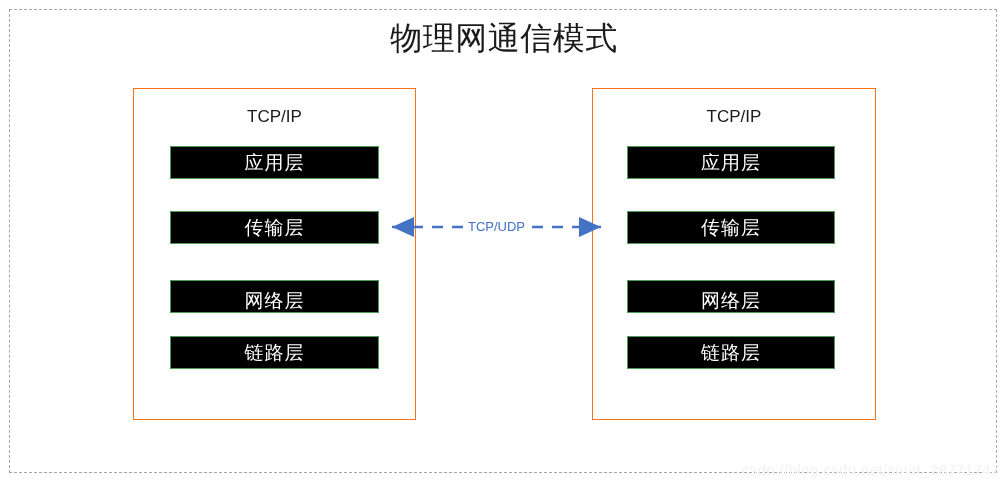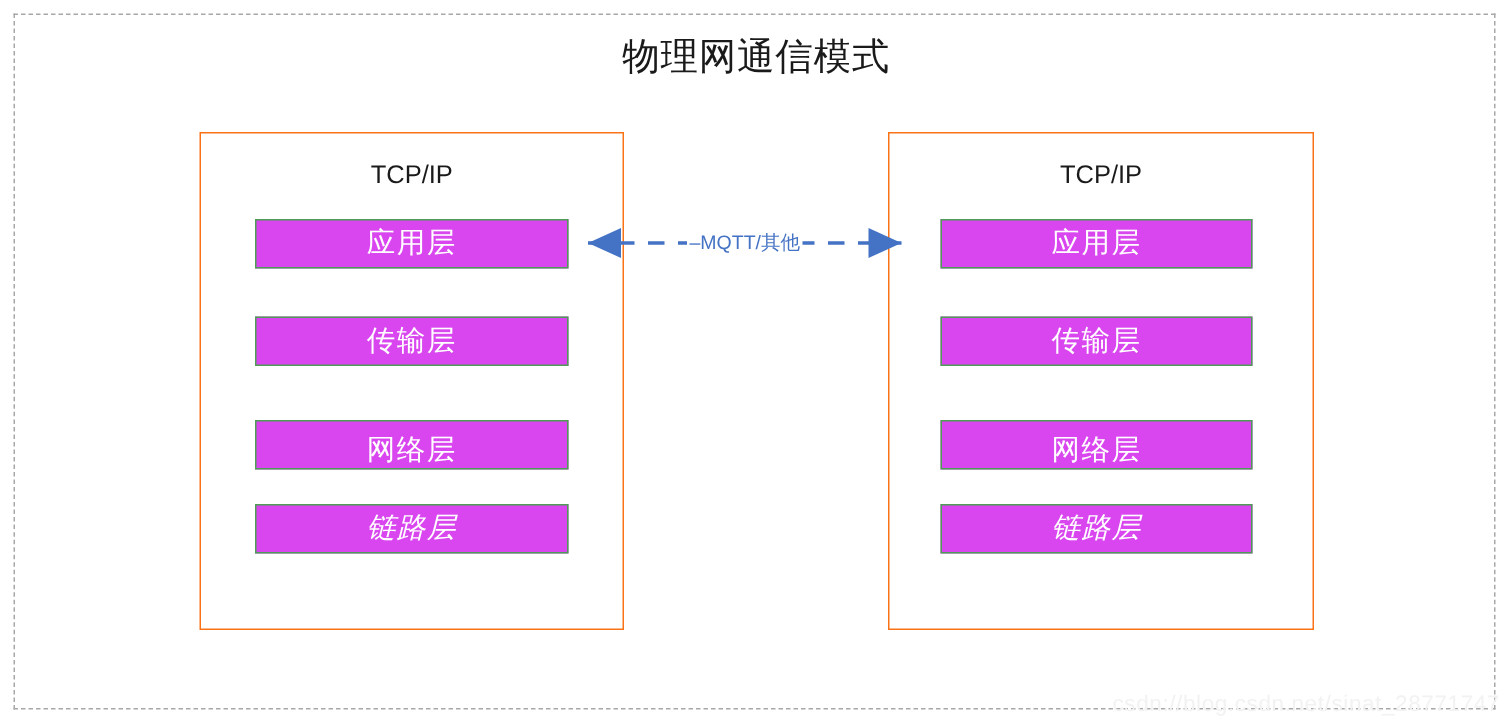--- a/index.html
+++ b/index.html
@@ -28,21 +28,21 @@
     box-sizing: border-box;
     pointer-events: none;
   }
   
   .diagram-title {
     position: absolute;
     left: 0;
     top: 21px;
     width: 1008px;
     text-align: center;
-    font-size: 25px;
+    font-size: 32px;
     color: #1a1a1a;
     letter-spacing: 0.5px;
     line-height: 34px;
     white-space: nowrap;
   }
   
   .stack-panel {
     position: absolute;
     top: 88px;
     height: 332px;
@@ -62,41 +62,41 @@
     font-size: 17px;
     color: #1a1a1a;
     line-height: 24px;
     white-space: nowrap;
   }
 
   
   .layer-box {
     position: absolute;
     height: 33px;
-    background: #d946ef;
+    background: #000000;
     border: 1.5px solid #4e9b56;
     box-sizing: border-box;
     display: flex;
     align-items: center;
     justify-content: center;
   }
   .layer-box .layer-label {
     color: #ffffff;
     font-size: 19px;
     line-height: 22px;
     letter-spacing: 1px;
     white-space: nowrap;
   }
   .stack-panel.left  .layer-box { left: 36px;  width: 209px; }
   .stack-panel.right .layer-box { left: 34px;  width: 208px; }
 
   .layer-box.row0 { top: 57px;  }
   .layer-box.row1 { top: 122px; }
   .layer-box.row2 { top: 191px; align-items: flex-end; }
-  .layer-box.row3 { top: 247px; font-style: italic; }
+  .layer-box.row3 { top: 247px; }
 
   
   .connector {
     position: absolute;
     left: 370px;
     width: 253px;
     height: 34px;
   }
   .connector.c0 { top: 145px; }
   .connector.c1 { top: 210px; }
@@ -172,28 +172,28 @@
       <span class="layer-label">传输层</span>
     </div>
     <div class="layer-box row2">
       <span class="layer-label">网络层</span>
     </div>
     <div class="layer-box row3">
       <span class="layer-label">链路层</span>
     </div>
   </div>
 
-  <div class="connector c0">
+
+  <div class="connector c1">
     <svg width="253" height="34" viewBox="0 0 253 34">
       <line x1="22" y1="17" x2="231" y2="17" stroke="#4472c4" stroke-width="2.4" stroke-dasharray="11 9"></line>
       <polygon points="22,17 44,7 44,27" fill="#4472c4"></polygon>
       <polygon points="231,17 209,7 209,27" fill="#4472c4"></polygon>
     </svg>
     <div class="connector-label">
-      <span>–MQTT/其他</span>
+      <span>TCP/UDP</span>
     </div>
   </div>
-
 
 
   <div class="watermark">csdn://blog.csdn.net/sinat_28771747</div>
 
 </div>
 
 </body></html>

